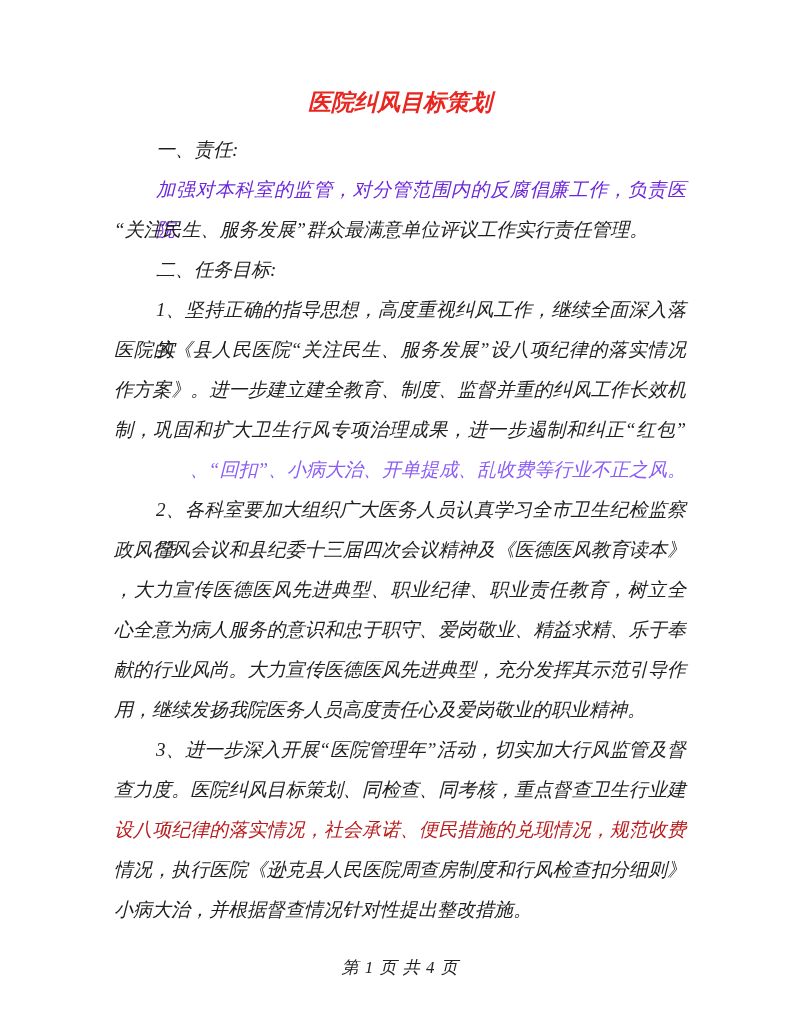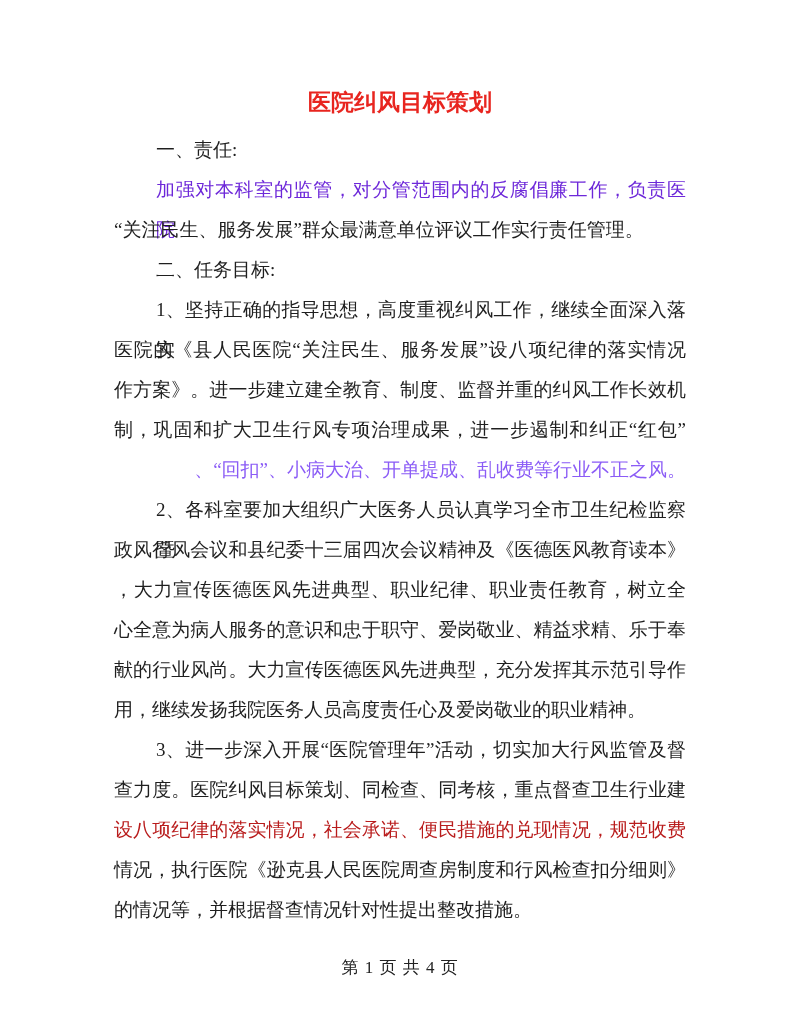--- a/index.html
+++ b/index.html
@@ -8,20 +8,21 @@
     height: 1036px;
     background: #ffffff;
     overflow: hidden;
     font-family: "Liberation Serif", "DejaVu Serif", serif;
   }
   .page {
     box-sizing: border-box;
     width: 800px;
     height: 1036px;
     padding: 88px 114px 0 114px;
+    font-style: italic;
   }
   .doc-title {
     font-size: 23px;
     font-weight: bold;
     line-height: 30px;
     text-align: center;
   }
   .content { margin-top: 12px; }
   .line {
     font-size: 19px;
@@ -61,16 +62,16 @@
       <div class="line indent justify" style="color: rgb(31, 31, 31);">2、各科室要加大组织广大医务人员认真学习全市卫生纪检监察暨</div>
       <div class="line justify" style="color: rgb(31, 31, 31);">政风行风会议和县纪委十三届四次会议精神及《医德医风教育读本》</div>
       <div class="line justify" style="color: rgb(31, 31, 31);">，大力宣传医德医风先进典型、职业纪律、职业责任教育，树立全</div>
       <div class="line justify" style="color: rgb(31, 31, 31);">心全意为病人服务的意识和忠于职守、爱岗敬业、精益求精、乐于奉</div>
       <div class="line justify" style="color: rgb(31, 31, 31);">献的行业风尚。大力宣传医德医风先进典型，充分发挥其示范引导作</div>
       <div class="line" style="color: rgb(31, 31, 31);">用，继续发扬我院医务人员高度责任心及爱岗敬业的职业精神。</div>
       <div class="line indent justify" style="color: rgb(31, 31, 31);">3、进一步深入开展“医院管理年”活动，切实加大行风监管及督</div>
       <div class="line justify" style="color: rgb(31, 31, 31);">查力度。医院纠风目标策划、同检查、同考核，重点督查卫生行业建</div>
       <div class="line justify" style="color: #b91c1c;">设八项纪律的落实情况，社会承诺、便民措施的兑现情况，规范收费</div>
       <div class="line justify" style="color: rgb(31, 31, 31);">情况，执行医院《逊克县人民医院周查房制度和行风检查扣分细则》</div>
-      <div class="line" style="color: rgb(31, 31, 31);">的情况等，并根据督查情况针对性提出整改措施。</div>
+      <div class="line" style="color: rgb(31, 31, 31);">小病大治，并根据督查情况针对性提出整改措施。</div>
     </div>
   <div class="footer">第 1 页 共 4 页</div>
 </div>
 
 </body></html>

